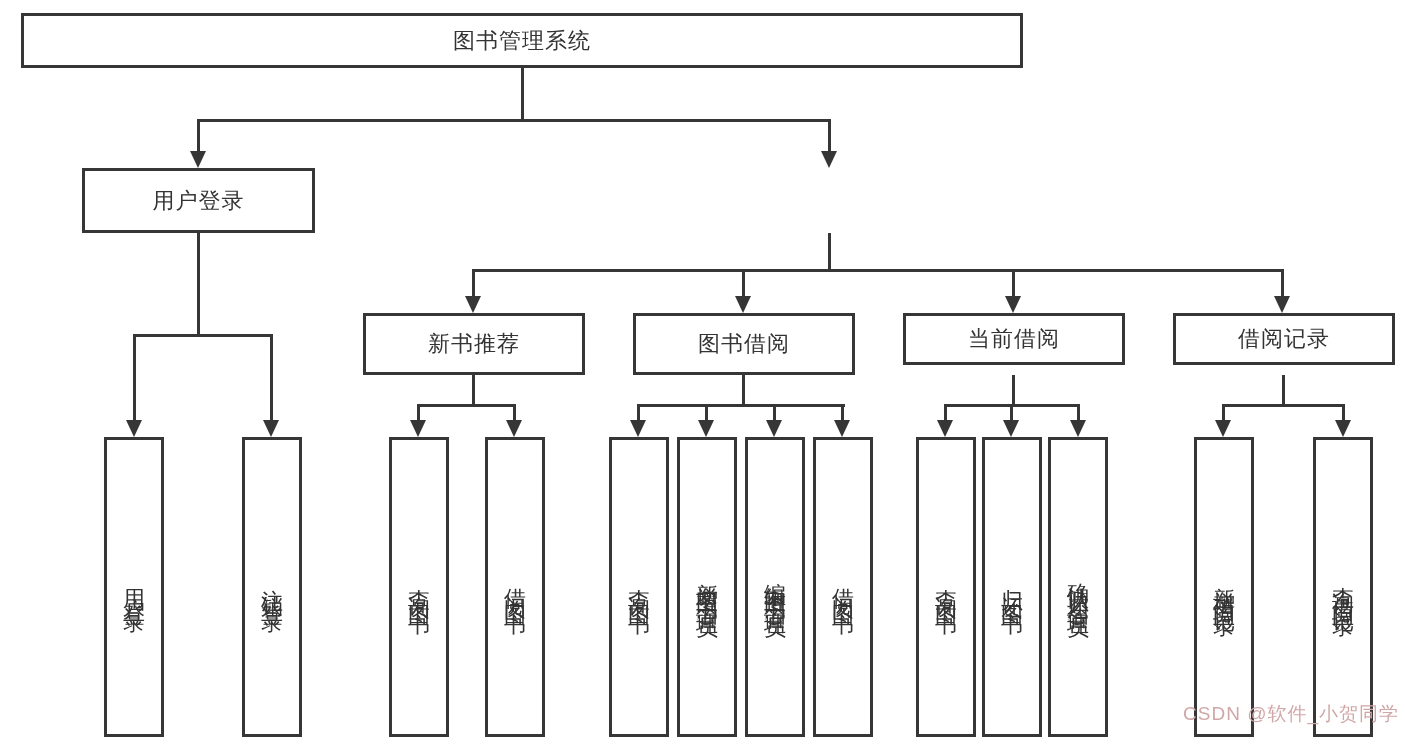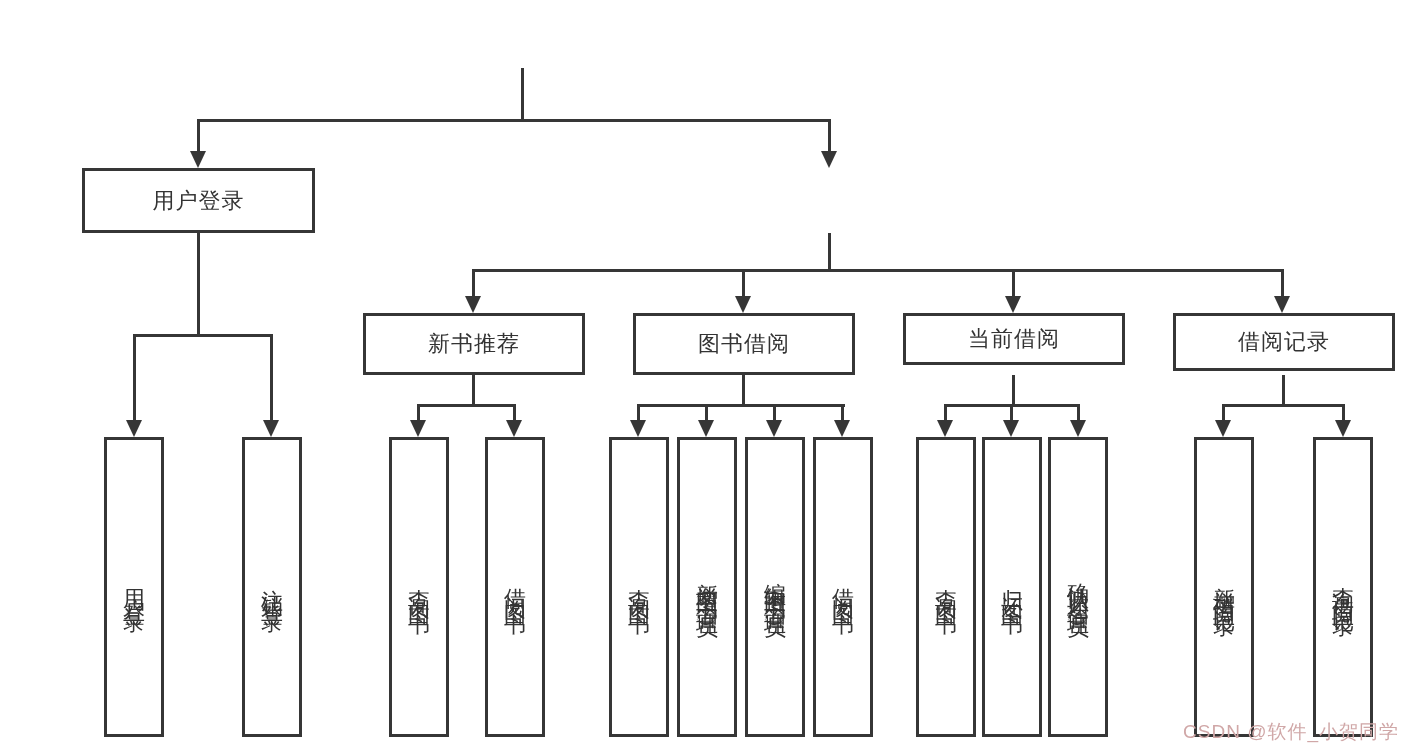--- a/index.html
+++ b/index.html
@@ -43,32 +43,35 @@
     position: absolute;
     width: 0; height: 0;
     border-left: 8px solid transparent;
     border-right: 8px solid transparent;
     border-top: 17px solid var(--line);
     z-index: 1;
   }
   .watermark {
     position: absolute;
     right: 6px;
-    bottom: 2px;
+    bottom: 20px;
     font-size: 19px;
     color: var(--watermark);
     z-index: 3;
     letter-spacing: 1px;
   }
 </style>
 </head>
 <body>
 
 <div class="canvas">
 
+  <div class="box" style="left:21px; top:13px; width:1002px; height:55px;">
+    <span>图书管理系统</span>
+  </div>
 
   <div class="vline" style="left:521px; top:68px; height:53px;"></div>
   <div class="hline" style="left:197px; top:119px; width:634px;"></div>
   <div class="vline" style="left:197px; top:119px; height:33px;"></div>
   <div class="arrow" style="left:190px; top:151px;"></div>
   <div class="vline" style="left:828px; top:119px; height:33px;"></div>
   <div class="arrow" style="left:821px; top:151px;"></div>
 
   <div class="box" style="left:82px; top:168px; width:233px; height:65px;">
     <span>用户登录</span>
@@ -94,21 +97,21 @@
 
   <div class="box" style="left:363px; top:313px; width:222px; height:62px;">
     <span>新书推荐</span>
   </div>
   <div class="box" style="left:633px; top:313px; width:222px; height:62px;">
     <span>图书借阅</span>
   </div>
   <div class="box" style="left:903px; top:313px; width:222px; height:52px;">
     <span>当前借阅</span>
   </div>
-  <div class="box" style="left:1173px; top:313px; width:222px; height:58px;">
+  <div class="box" style="left:1173px; top:313px; width:222px; height:52px;">
     <span>借阅记录</span>
   </div>
 
   <div class="vline" style="left:472px; top:375px; height:32px;"></div>
   <div class="hline" style="left:417px; top:404px; width:99px;"></div>
   <div class="vline" style="left:417px; top:404px; height:17px;"></div>
   <div class="arrow" style="left:410px; top:420px;"></div>
   <div class="vline" style="left:513px; top:404px; height:17px;"></div>
   <div class="arrow" style="left:506px; top:420px;"></div>
 

